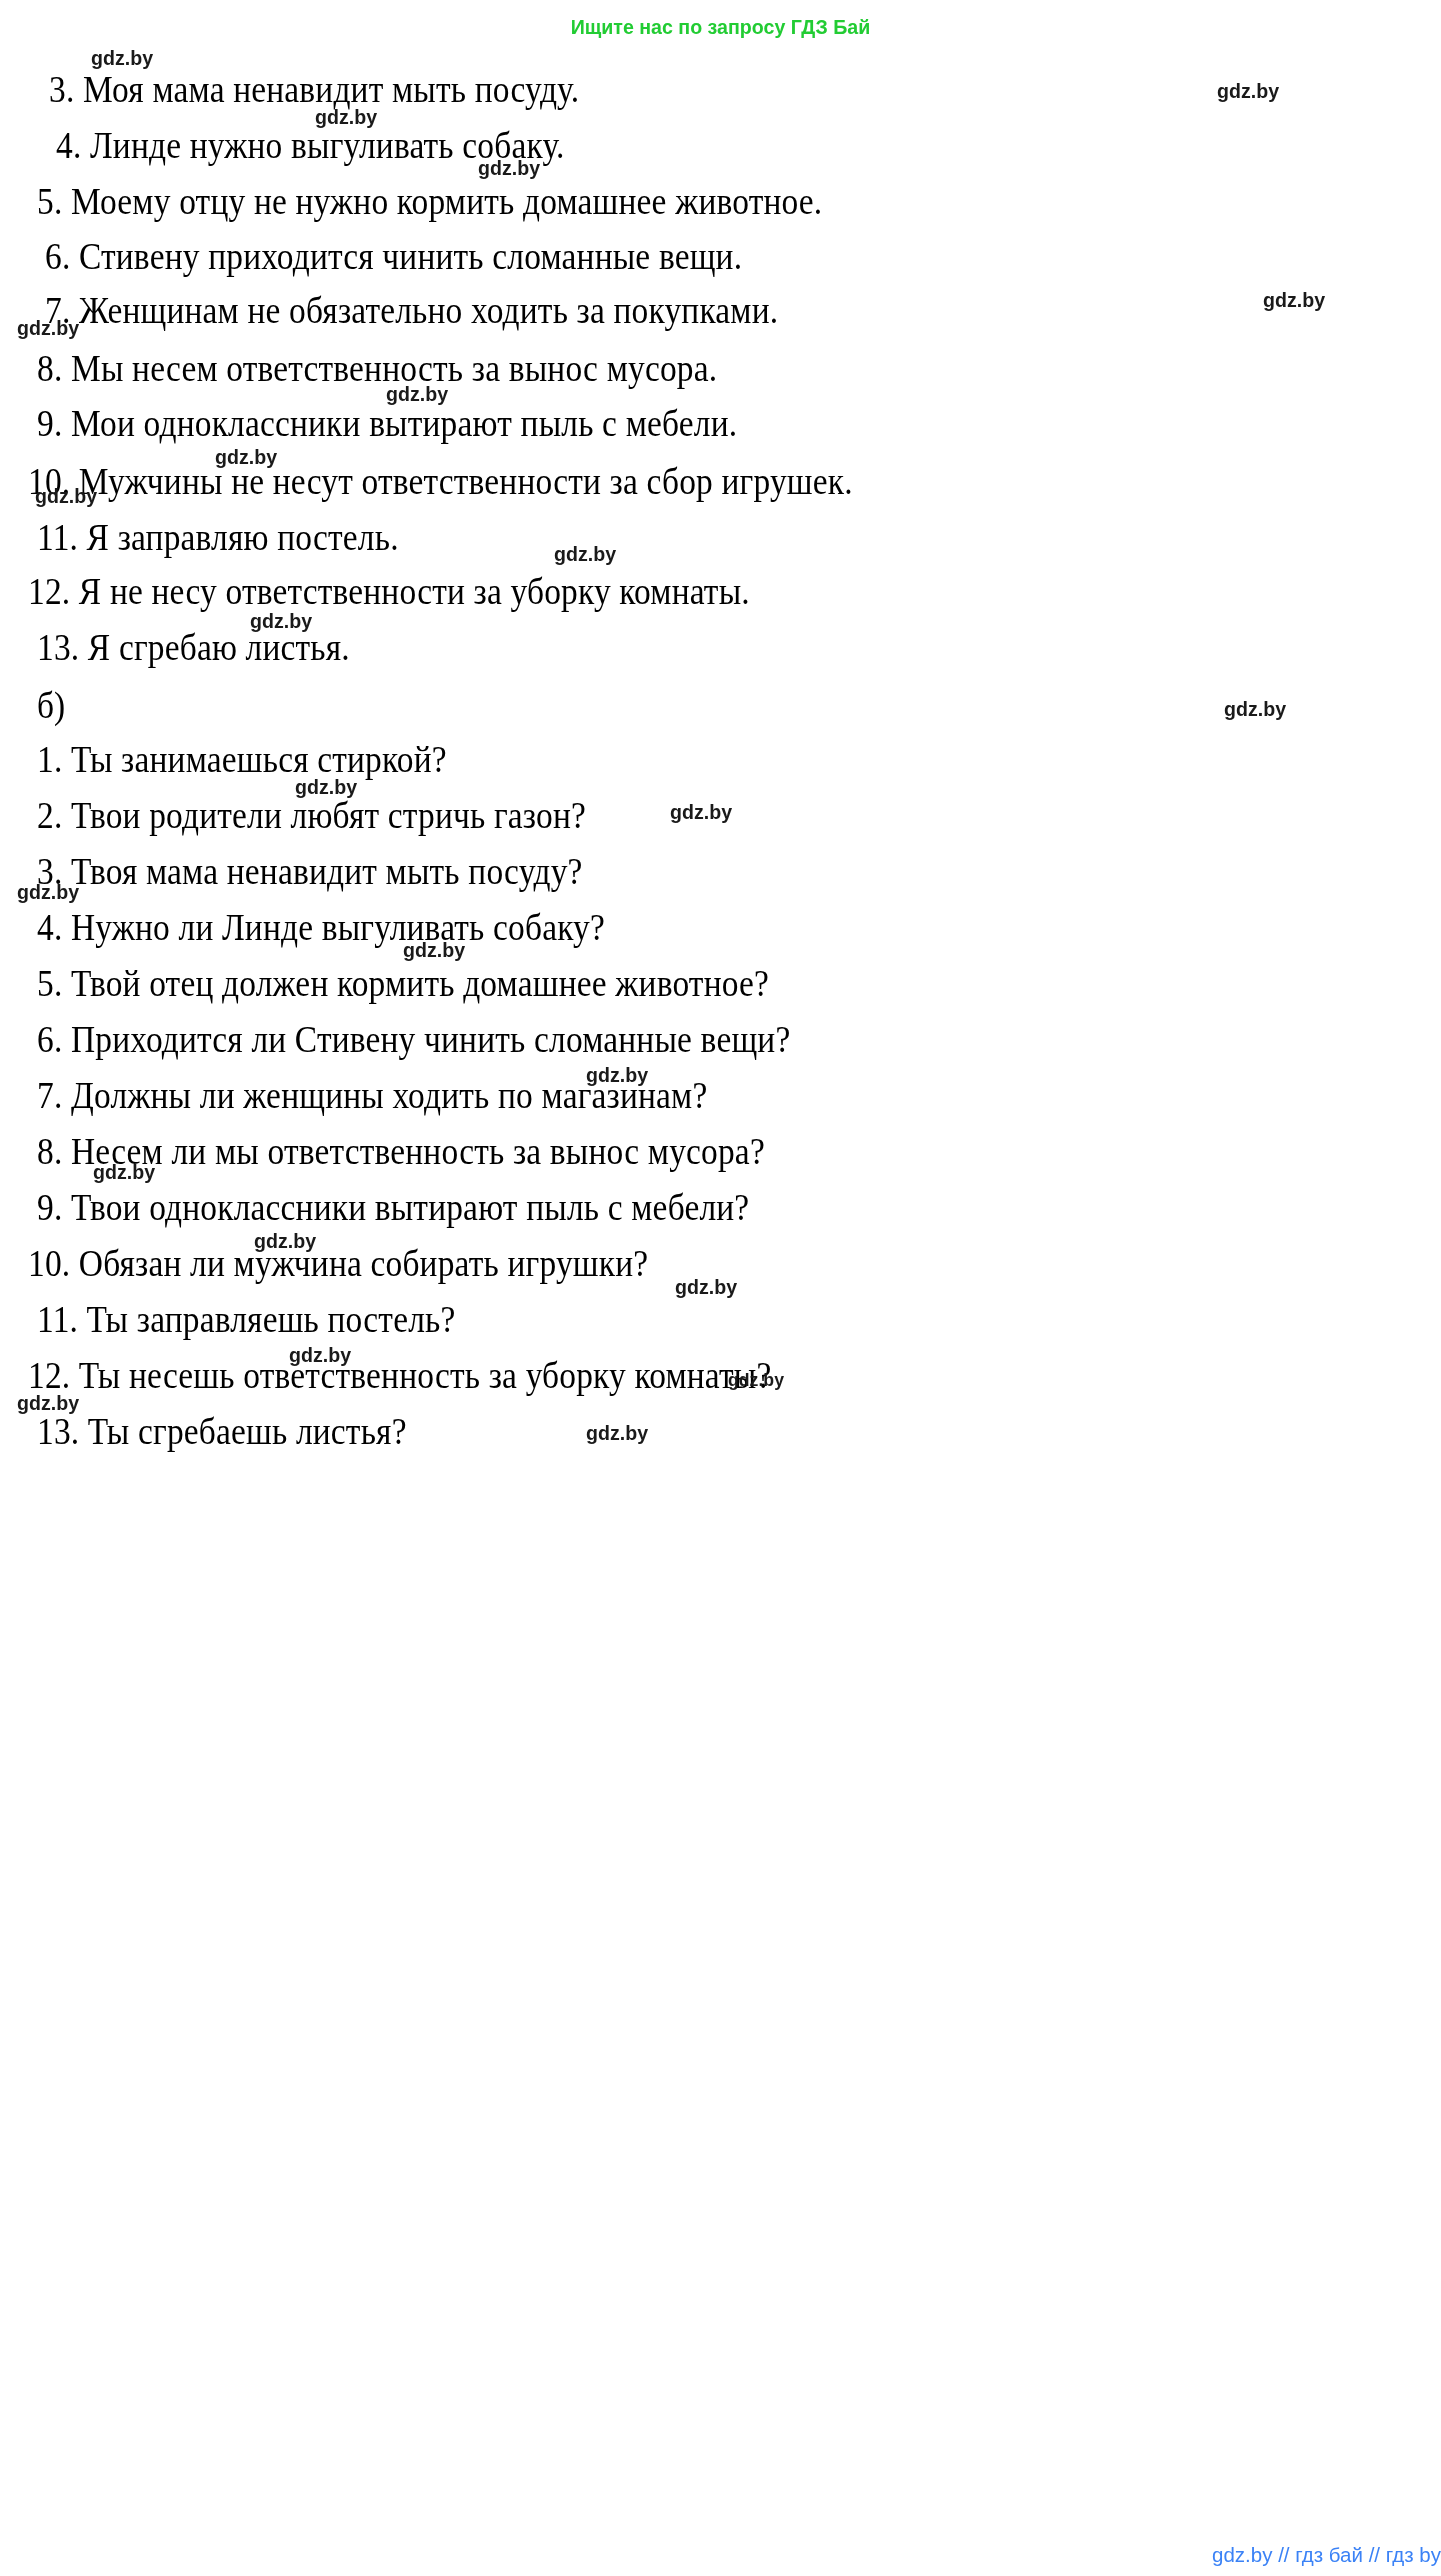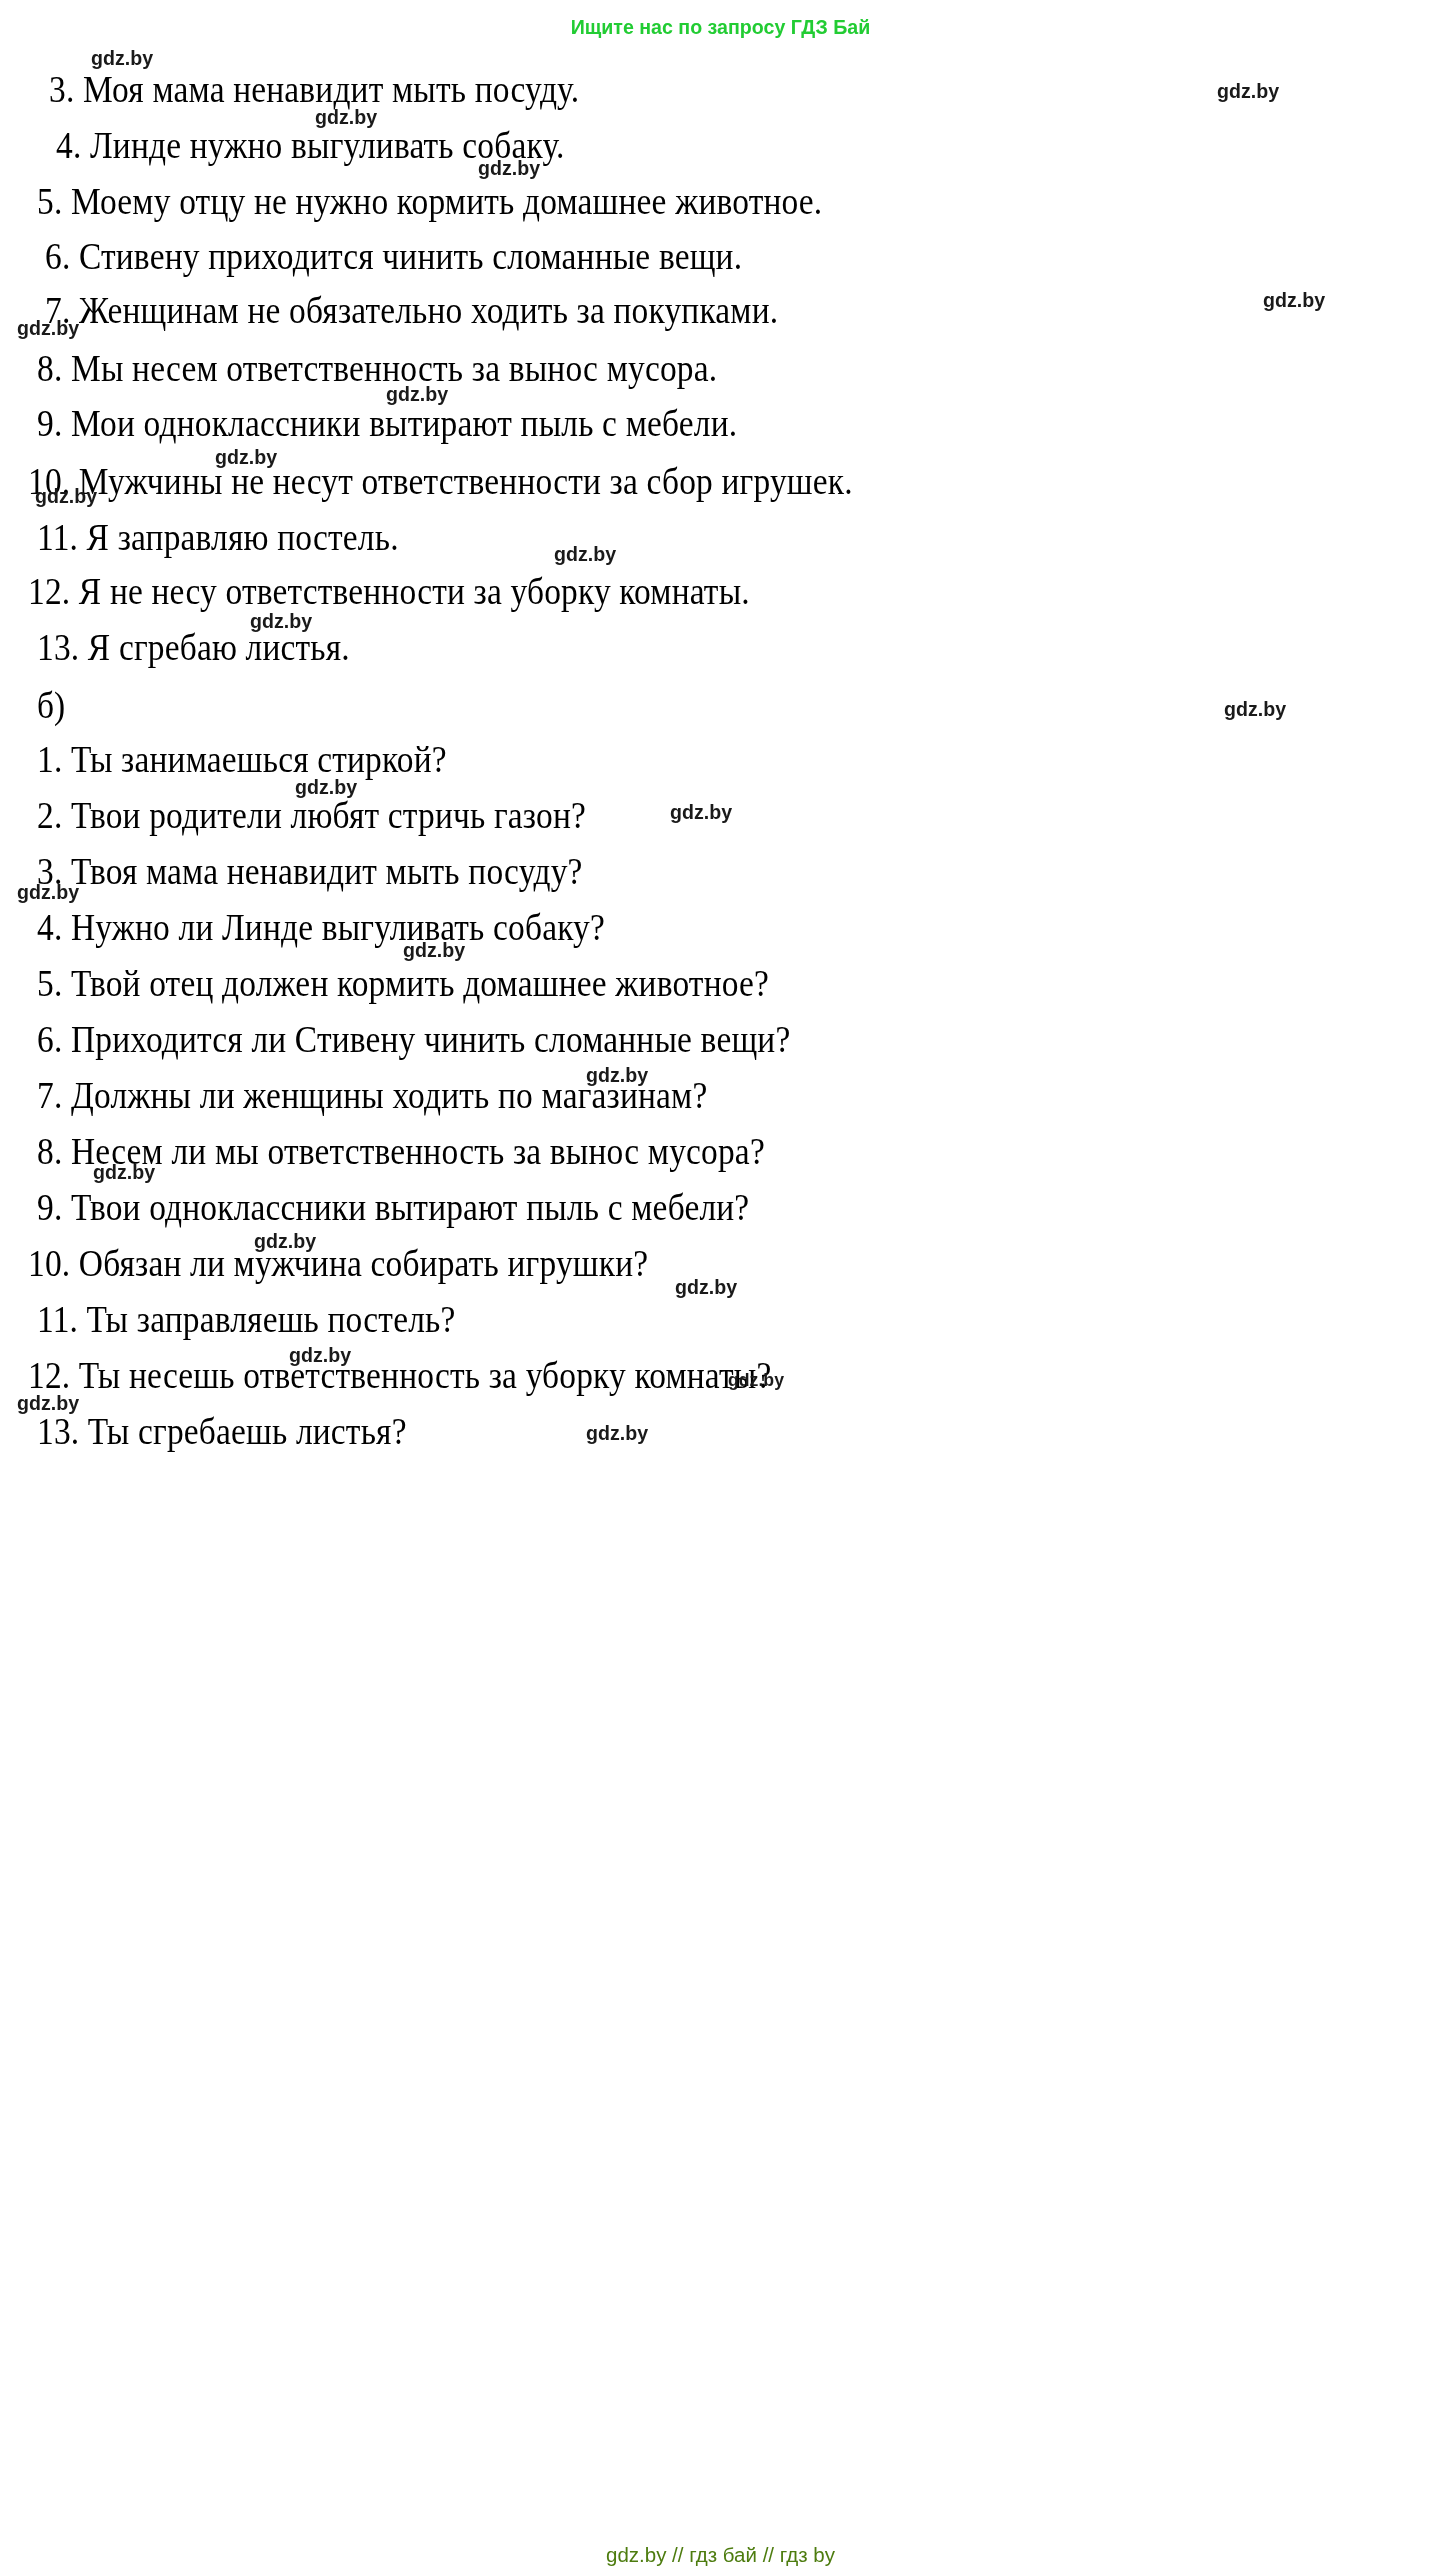--- a/index.html
+++ b/index.html
@@ -68,24 +68,24 @@
     white-space: nowrap;
     font-weight: 700;
   }
   .wm.small { font-size: 17px; }
 
   
   .site-footer {
     position: absolute;
     left: 0;
     width: 100%;
-    text-align: center;
+    text-align: right;
     font-family: "Liberation Sans", sans-serif;
     font-size: 20.5px;
-    color: #4d7c0f;
+    color: #3b82f6;
     white-space: nowrap;
   }
 </style>
 </head>
 <body>
 
 <div class="promo-header">Ищите нас по запросу ГДЗ Бай</div>
 
 <div class="sheet" id="sheet">
     <div class="ans-line" style="left: 49px; top: 69px;">3. Моя мама ненавидит мыть посуду.</div>

